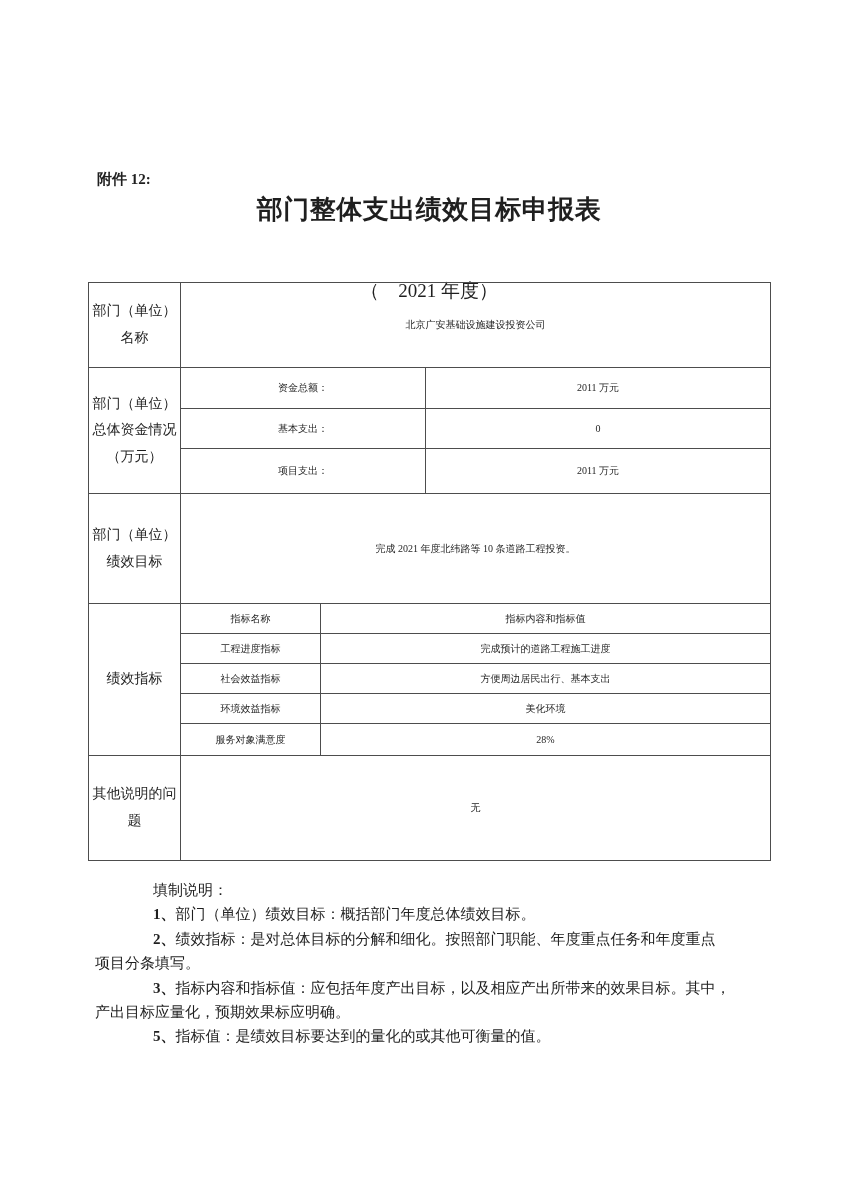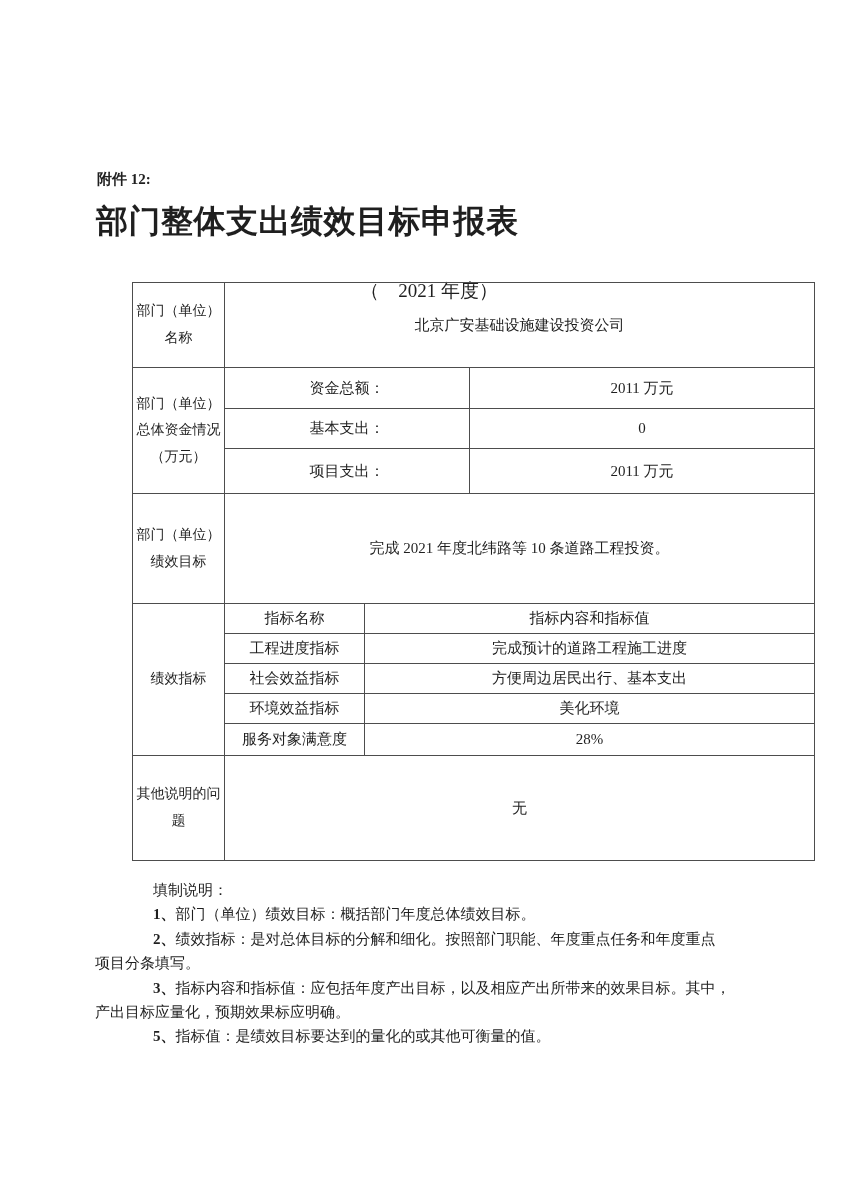--- a/index.html
+++ b/index.html
@@ -22,49 +22,48 @@
     top: 170px;
     font-size: 15px;
     font-weight: bold;
     white-space: nowrap;
   }
   .doc-title {
     position: absolute;
     left: 88px;
     top: 192px;
     width: 682px;
-    margin: 8px;
-    text-align: left;
-    font-size: 32px;
+    margin: 0;
+    text-align: center;
+    font-size: 26px;
     font-weight: bold;
     letter-spacing: 0.5px;
   }
   .doc-subtitle {
     position: absolute;
     left: 88px;
     top: 246px;
     width: 682px;
     text-align: center;
     font-size: 19px;
     margin-top: 32px;
   }
   table.form {
     position: absolute;
     left: 88px;
     top: 282px;
     width: 682px;
     border-collapse: collapse;
     table-layout: fixed;
-    margin-left: 44px;
   }
   table.form td {
     border: 1px solid #4d4d4d;
     text-align: center;
     vertical-align: middle;
-    font-size: 15px;
+    font-size: 10px;
     padding: 2px 0;
     overflow: hidden;
   }
   table.form td.head {
     font-size: 14px;
     padding: 2px 3px;
     line-height: 1.9;
   }
   .notes {
     position: absolute;

